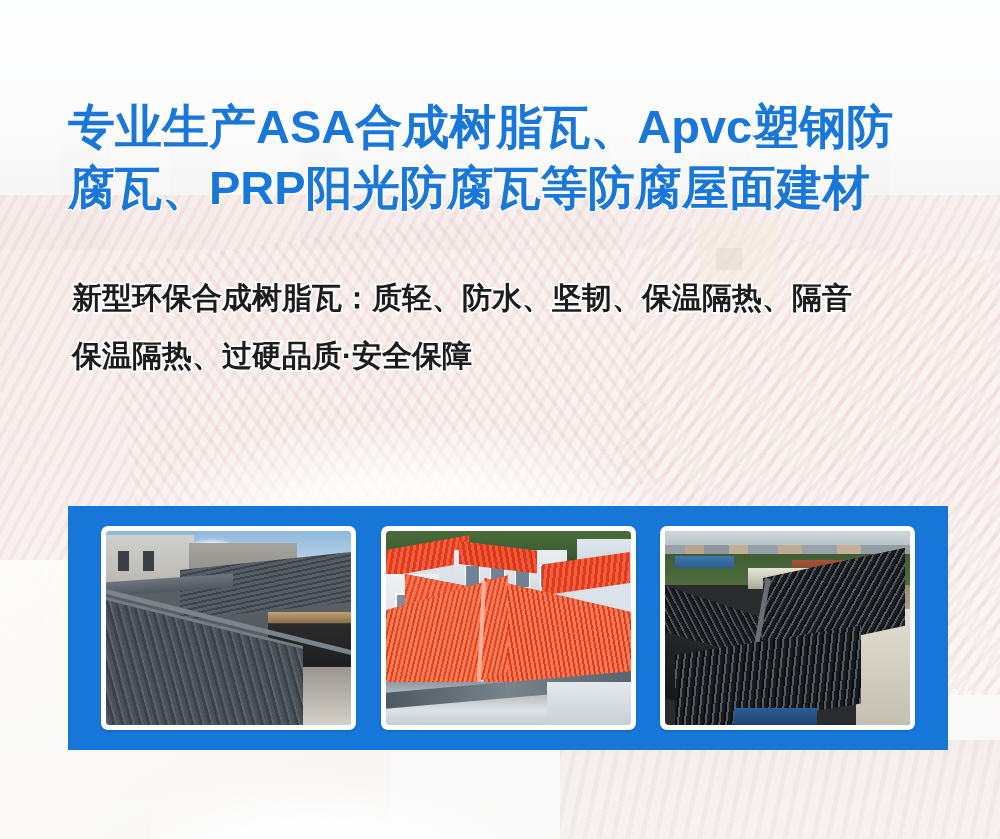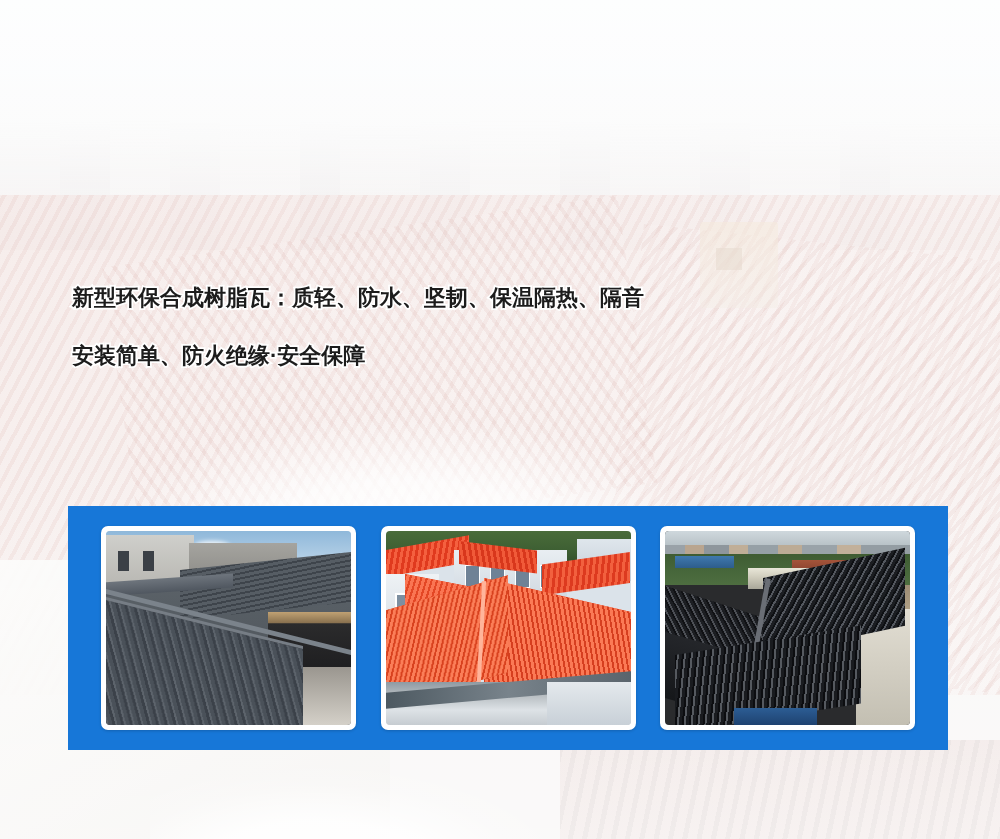--- a/index.html
+++ b/index.html
@@ -173,21 +173,21 @@
       0 0 2px rgba(255,255,255,.95),
       0 1px 2px rgba(255,255,255,.85);
   }
   .headline-line { display: block; white-space: nowrap; }
 
   .subtitle {
     position: absolute;
     left: 72px;
     top: 272px;
     width: 880px;
-    font-size: 22px;
+    font-size: 30px;
     font-weight: bold;
     line-height: 52px;
     color: #1c1c1c;
     -webkit-text-stroke: 3.4px #ffffff;
     paint-order: stroke fill;
   }
   .subtitle-line { display: block; white-space: nowrap; }
   .subtitle-line.gap { margin-top: 6px; }
 
   
@@ -467,25 +467,27 @@
     <div class="bg-gable"></div>
     <div class="bg-white-block"></div>
     <div class="bg-parapet"></div>
     <div class="bg-grey-tiles"></div>
     <div class="bg-wash"></div>
   </div>
 
   <div class="content">
 
     <div class="headline">
+      <span class="headline-line">专业生产ASA合成树脂瓦、Apvc塑钢防</span>
+      <span class="headline-line">腐瓦、PRP阳光防腐瓦等防腐屋面建材</span>
     </div>
 
     <div class="subtitle">
       <span class="subtitle-line">新型环保合成树脂瓦：质轻、防水、坚韧、保温隔热、隔音</span>
-      <span class="subtitle-line gap">安装简单、防火绝缘·安全保障</span>
+      <span class="subtitle-line gap">保温隔热、过硬品质·安全保障</span>
     </div>
 
     <div class="gallery">
 
       <div class="photo-frame">
         <div class="photo ph1">
           <div class="sky"></div>
           <div class="cloud1"></div>
           <div class="cloud2"></div>
           <div class="bld-left"></div>

